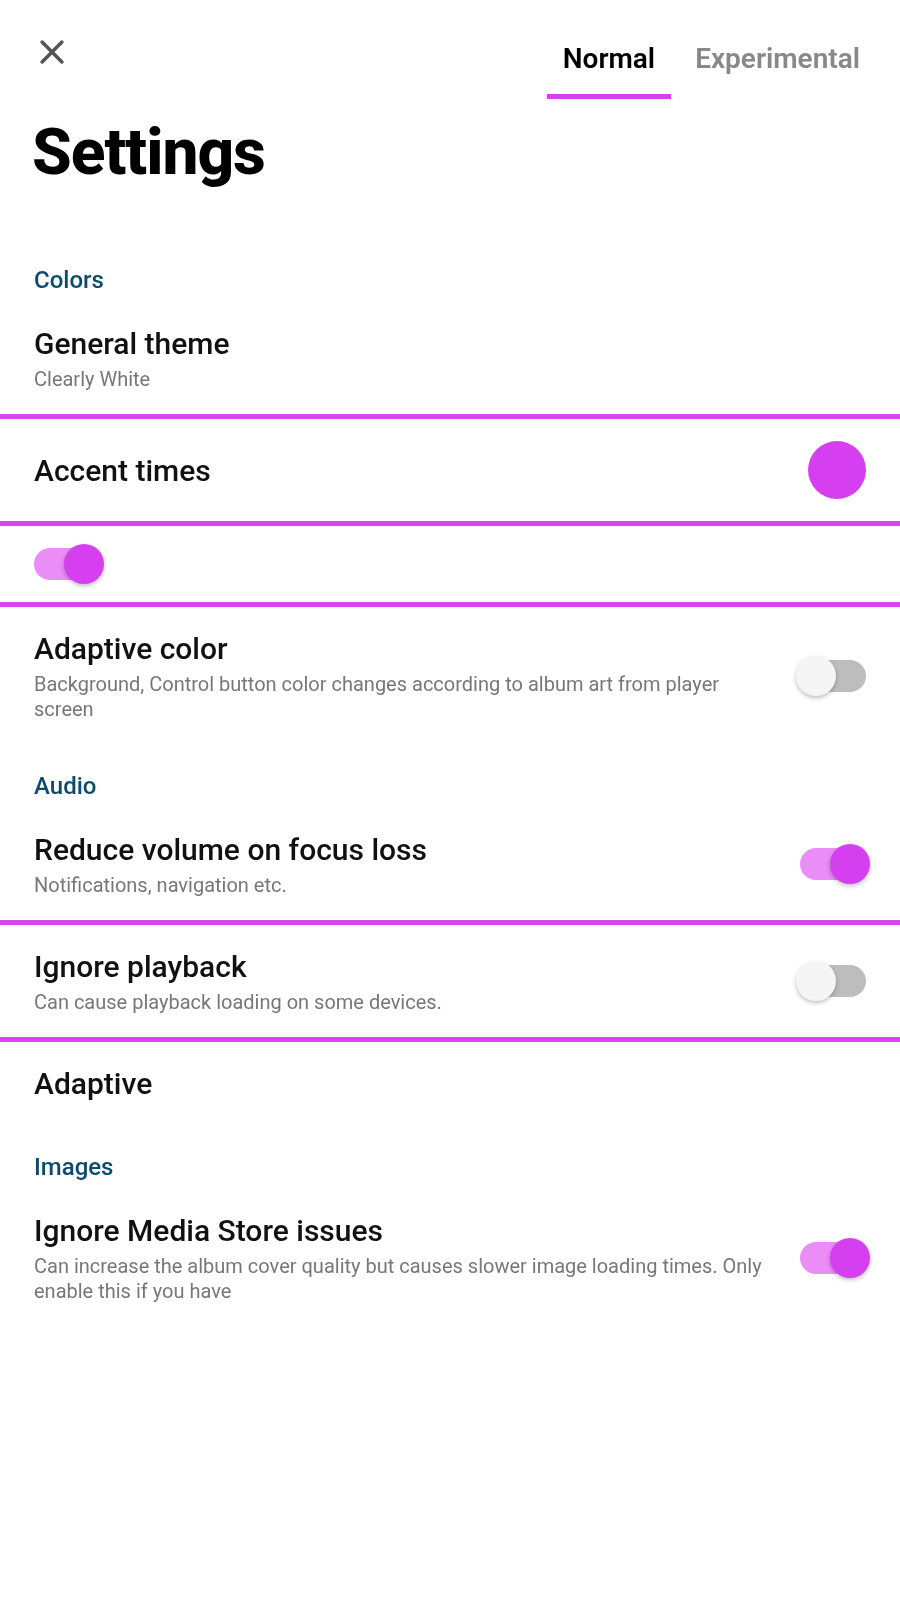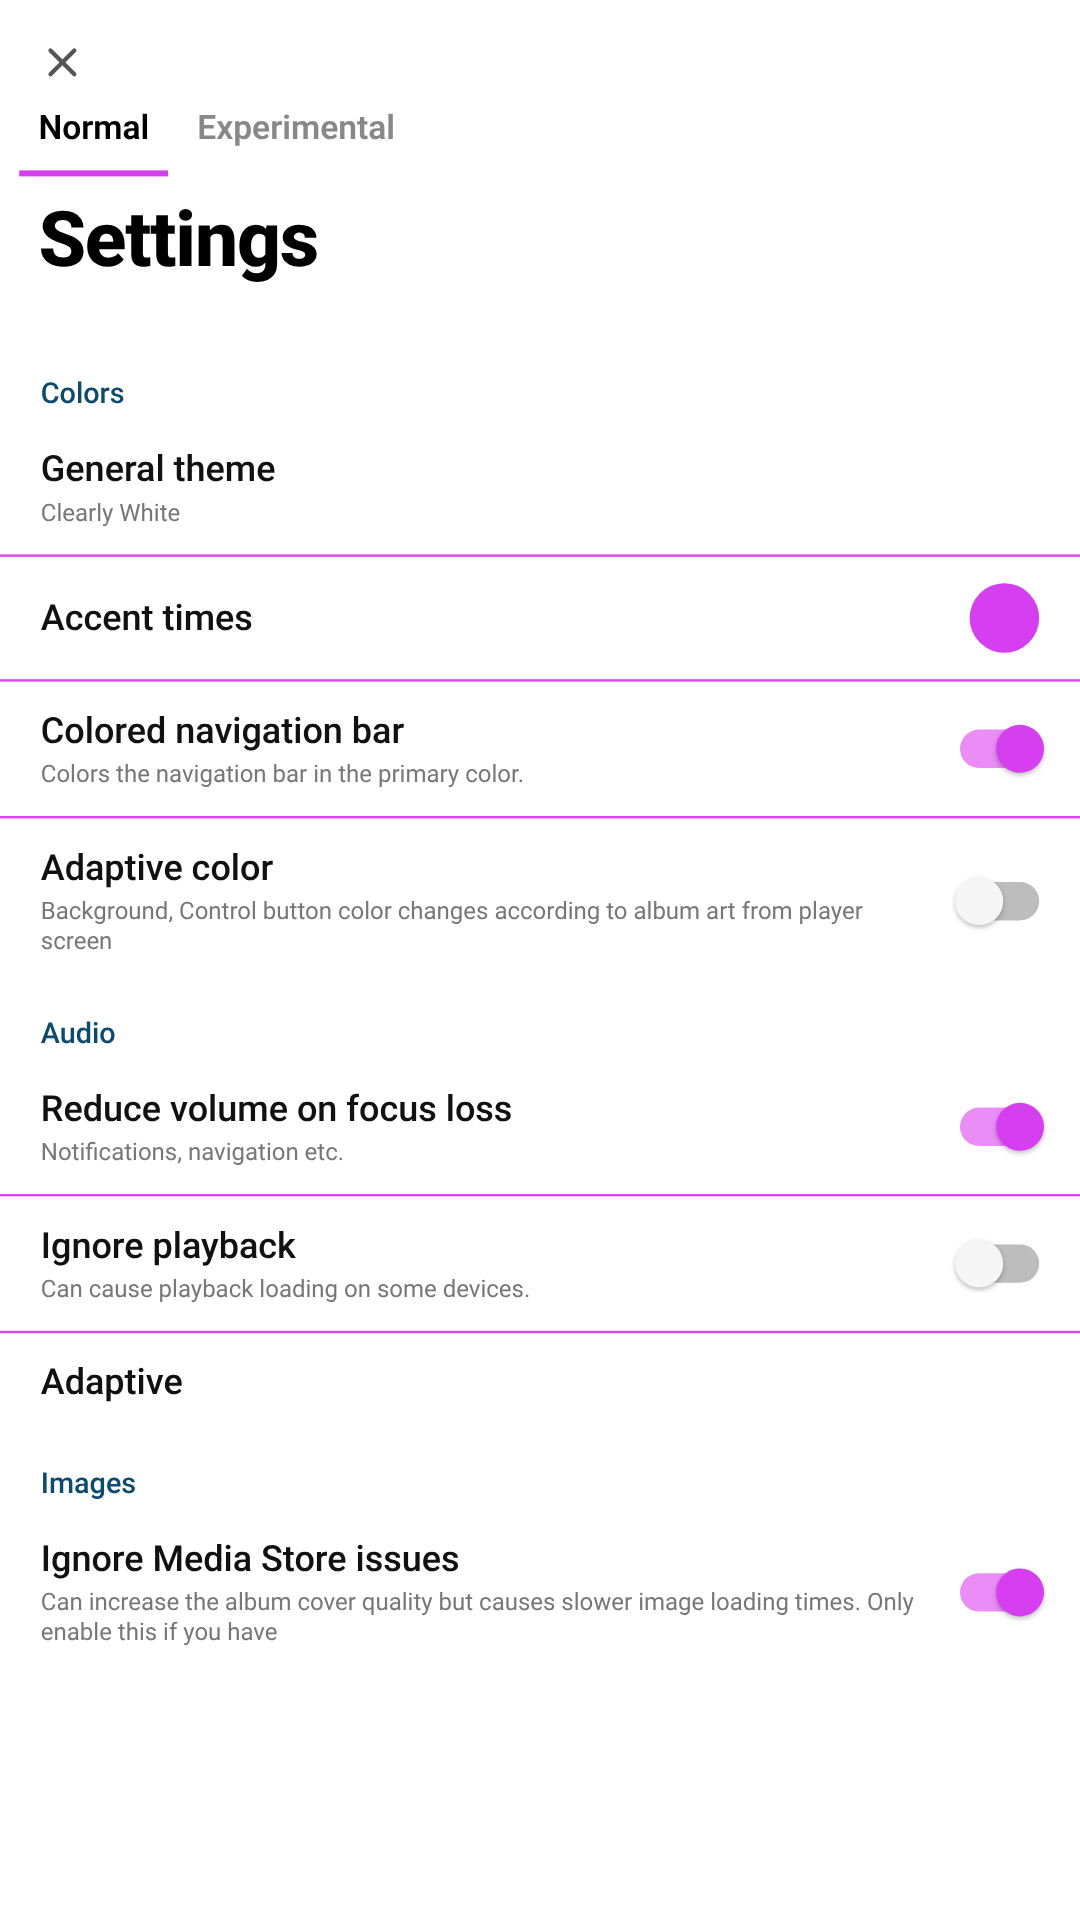--- a/index.html
+++ b/index.html
@@ -15,21 +15,20 @@
       color: #000;
       overflow: hidden;
       position: relative;
       border-radius: 40px;
     }
     .header {
       padding: 24px 32px 0 32px;
       display: flex;
       align-items: flex-start;
       justify-content: space-between;
-      flex-direction: column;
     }
     .close-btn {
       width: 40px;
       height: 40px;
       display: flex;
       align-items: center;
       justify-content: center;
       cursor: pointer;
       margin-top: 8px;
     }
@@ -71,21 +70,21 @@
       padding: 28px 34px 8px 34px;
     }
     .row {
       display: flex;
       align-items: center;
       justify-content: space-between;
       padding: 22px 34px;
       cursor: pointer;
     }
     .row.bordered {
-      border-bottom: 2px solid #d946ef;
+      border-bottom: 5px solid #d946ef;
     }
     .row-text {
       flex: 1;
       padding-right: 20px;
     }
     .row-title {
       font-size: 30px;
       font-weight: 500;
       color: #111;
       line-height: 1.3;
@@ -161,24 +160,20 @@
 </div>
 
 <div class="row bordered">
   <div class="row-text">
     <div class="row-title">Accent times</div>
   </div>
   <div class="color-swatch"></div>
 </div>
 
 <div class="row bordered">
-  <div class="row-text">
-    <div class="row-title">Colored navigation bar</div>
-    <div class="row-sub">Colors the navigation bar in the primary color.</div>
-  </div>
   <div class="toggle on">
     <div class="toggle-knob"></div>
   </div>
 </div>
 
 <div class="row">
   <div class="row-text">
     <div class="row-title">Adaptive color</div>
     <div class="row-sub">Background, Control button color changes according to album art from player screen</div>
   </div>

